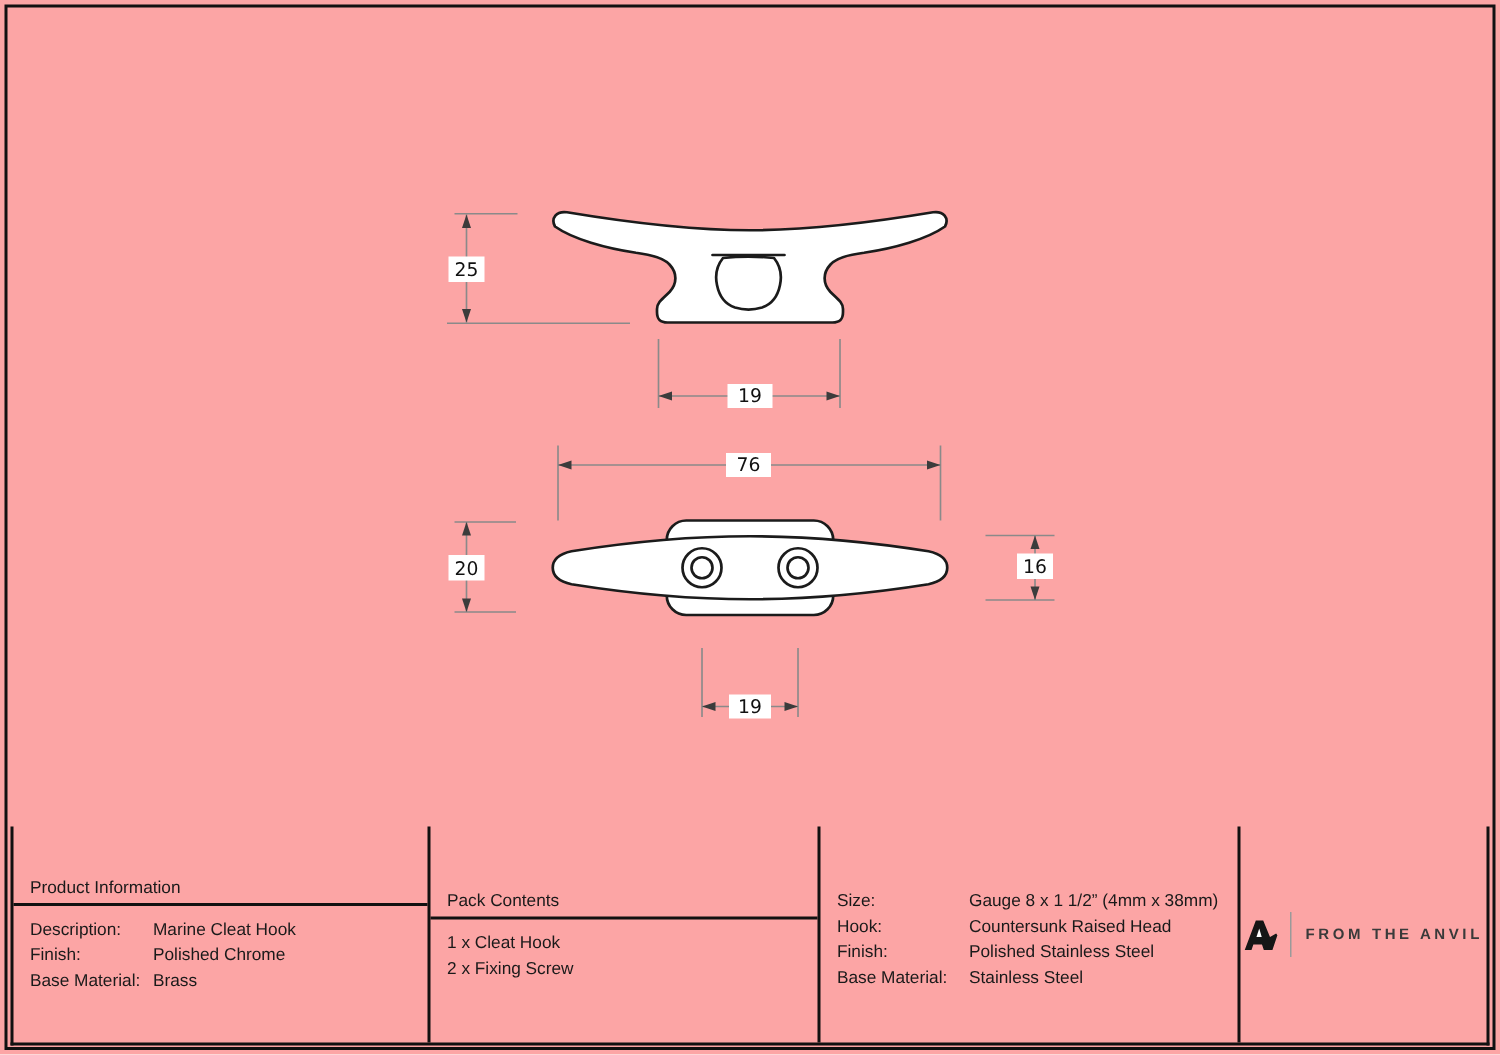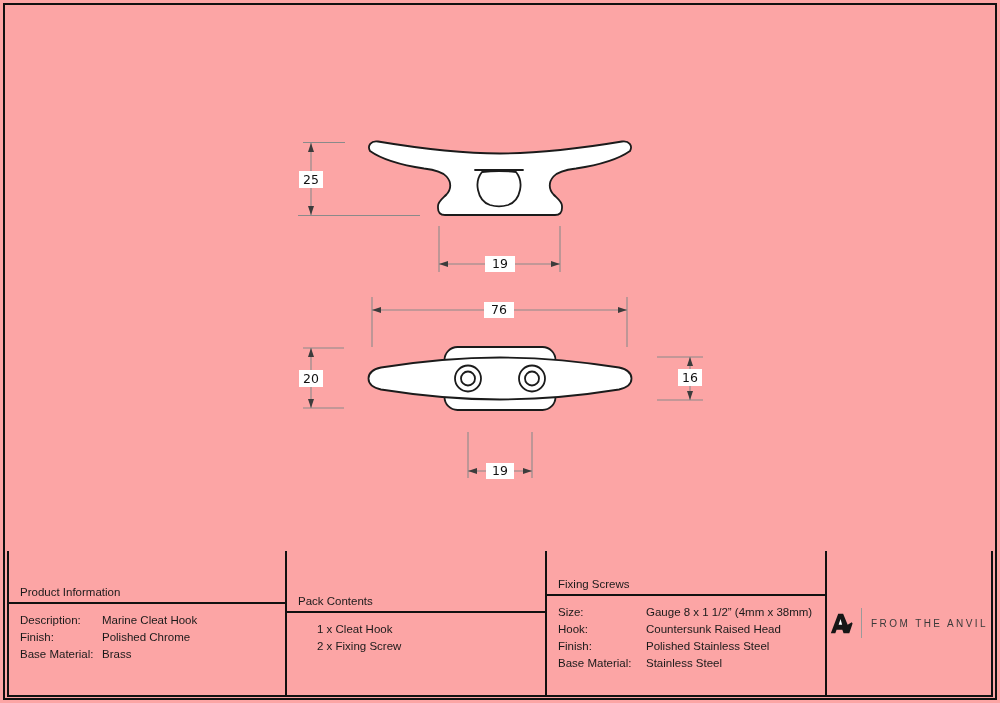--- a/index.html
+++ b/index.html
@@ -67,21 +67,21 @@
   .spec-col-header {
     flex: 0 0 21px;
     border-bottom: 2px solid #111;
     padding: 3px 0 0 11px;
     font-size: 11.5px;
   }
   .spec-col-body { padding: 8px 0 0 11px; font-size: 11.5px; }
   .spec-row { display: flex; line-height: 17px; }
   .spec-row .lbl { width: 82px; flex: 0 0 82px; }
   .fixing .spec-row .lbl { width: 88px; flex: 0 0 88px; }
-  .pack-item { line-height: 17px; margin-left: 19px; }
+  .pack-item { line-height: 17px; }
 
   
   .logo-cell {
     display: flex;
     align-items: center;
     justify-content: center;
   }
   .logo-inner { display: flex; align-items: center; }
   .logo-divider {
     width: 1px; height: 30px;
@@ -240,42 +240,41 @@
 
       <div class="spec-col">
         <div class="spec-col-header">Pack Contents</div>
         <div class="spec-col-body">
           <div class="pack-item">1 x Cleat Hook</div>
           <div class="pack-item">2 x Fixing Screw</div>
         </div>
       </div>
 
       <div class="spec-col fixing">
-        <div class="spec-col-header">Fixing Screws</div>
         <div class="spec-col-body">
           <div class="spec-row">
             <span class="lbl">Size:</span>
             <span class="val">Gauge 8 x 1 1/2” (4mm x 38mm)</span>
           </div>
           <div class="spec-row">
             <span class="lbl">Hook:</span>
             <span class="val">Countersunk Raised Head</span>
           </div>
           <div class="spec-row">
             <span class="lbl">Finish:</span>
             <span class="val">Polished Stainless Steel</span>
           </div>
           <div class="spec-row">
             <span class="lbl">Base Material:</span>
             <span class="val">Stainless Steel</span>
           </div>
         </div>
       </div>
 
-      <div class="spec-col logo-cell" style="border-right:none;">
+      <div class="spec-col logo-cell" style="border-right:none;font-weight:bold;">
         <div class="logo-inner">
           <svg width="23" height="25" viewBox="0 0 28 26">
             <path fill="#161616" d="M1,25 L10,1 L16,1 L21.5,14.5 L26.5,11.5 L27.5,13 L23.5,25 L16.5,25 L15,20.5 L8,20.5 L6.5,25 Z"></path>
             <path fill="#ffffff" d="M12.8,7.5 L14.8,14.5 L10.5,14.5 Z"></path>
           </svg>
           <span class="logo-divider"></span>
           <span class="logo-text">FROM THE ANVIL</span>
         </div>
       </div>
 

